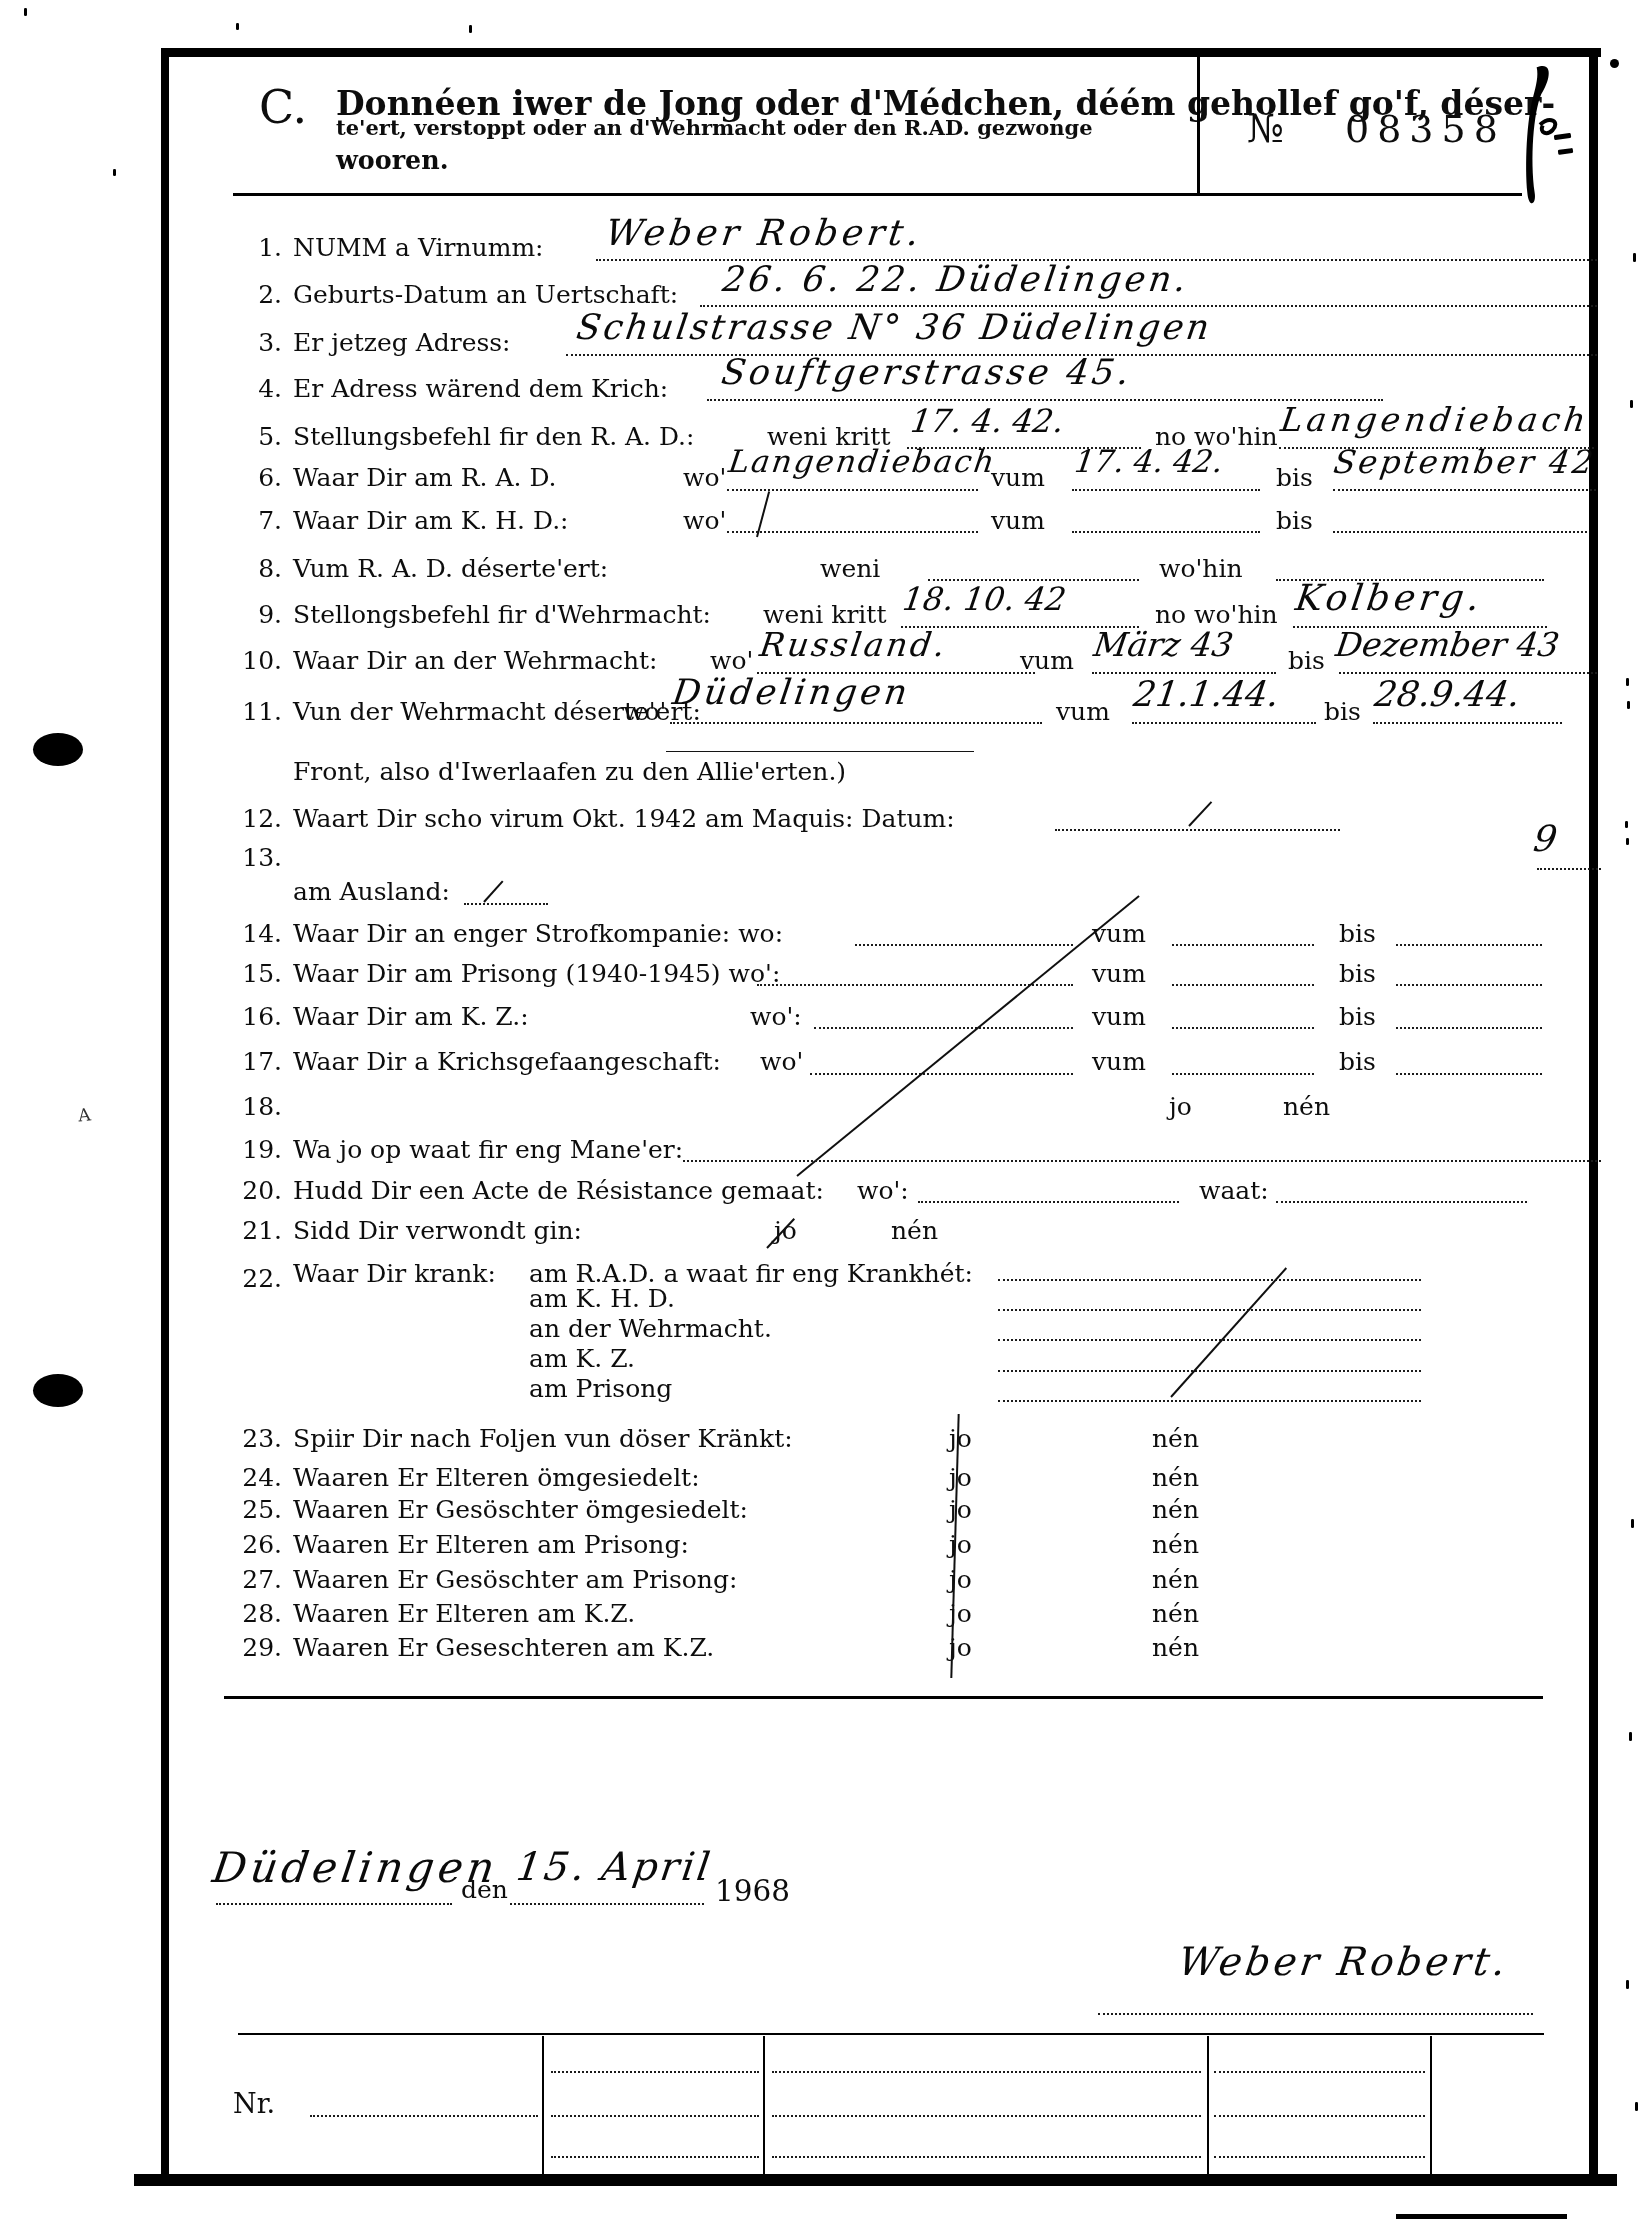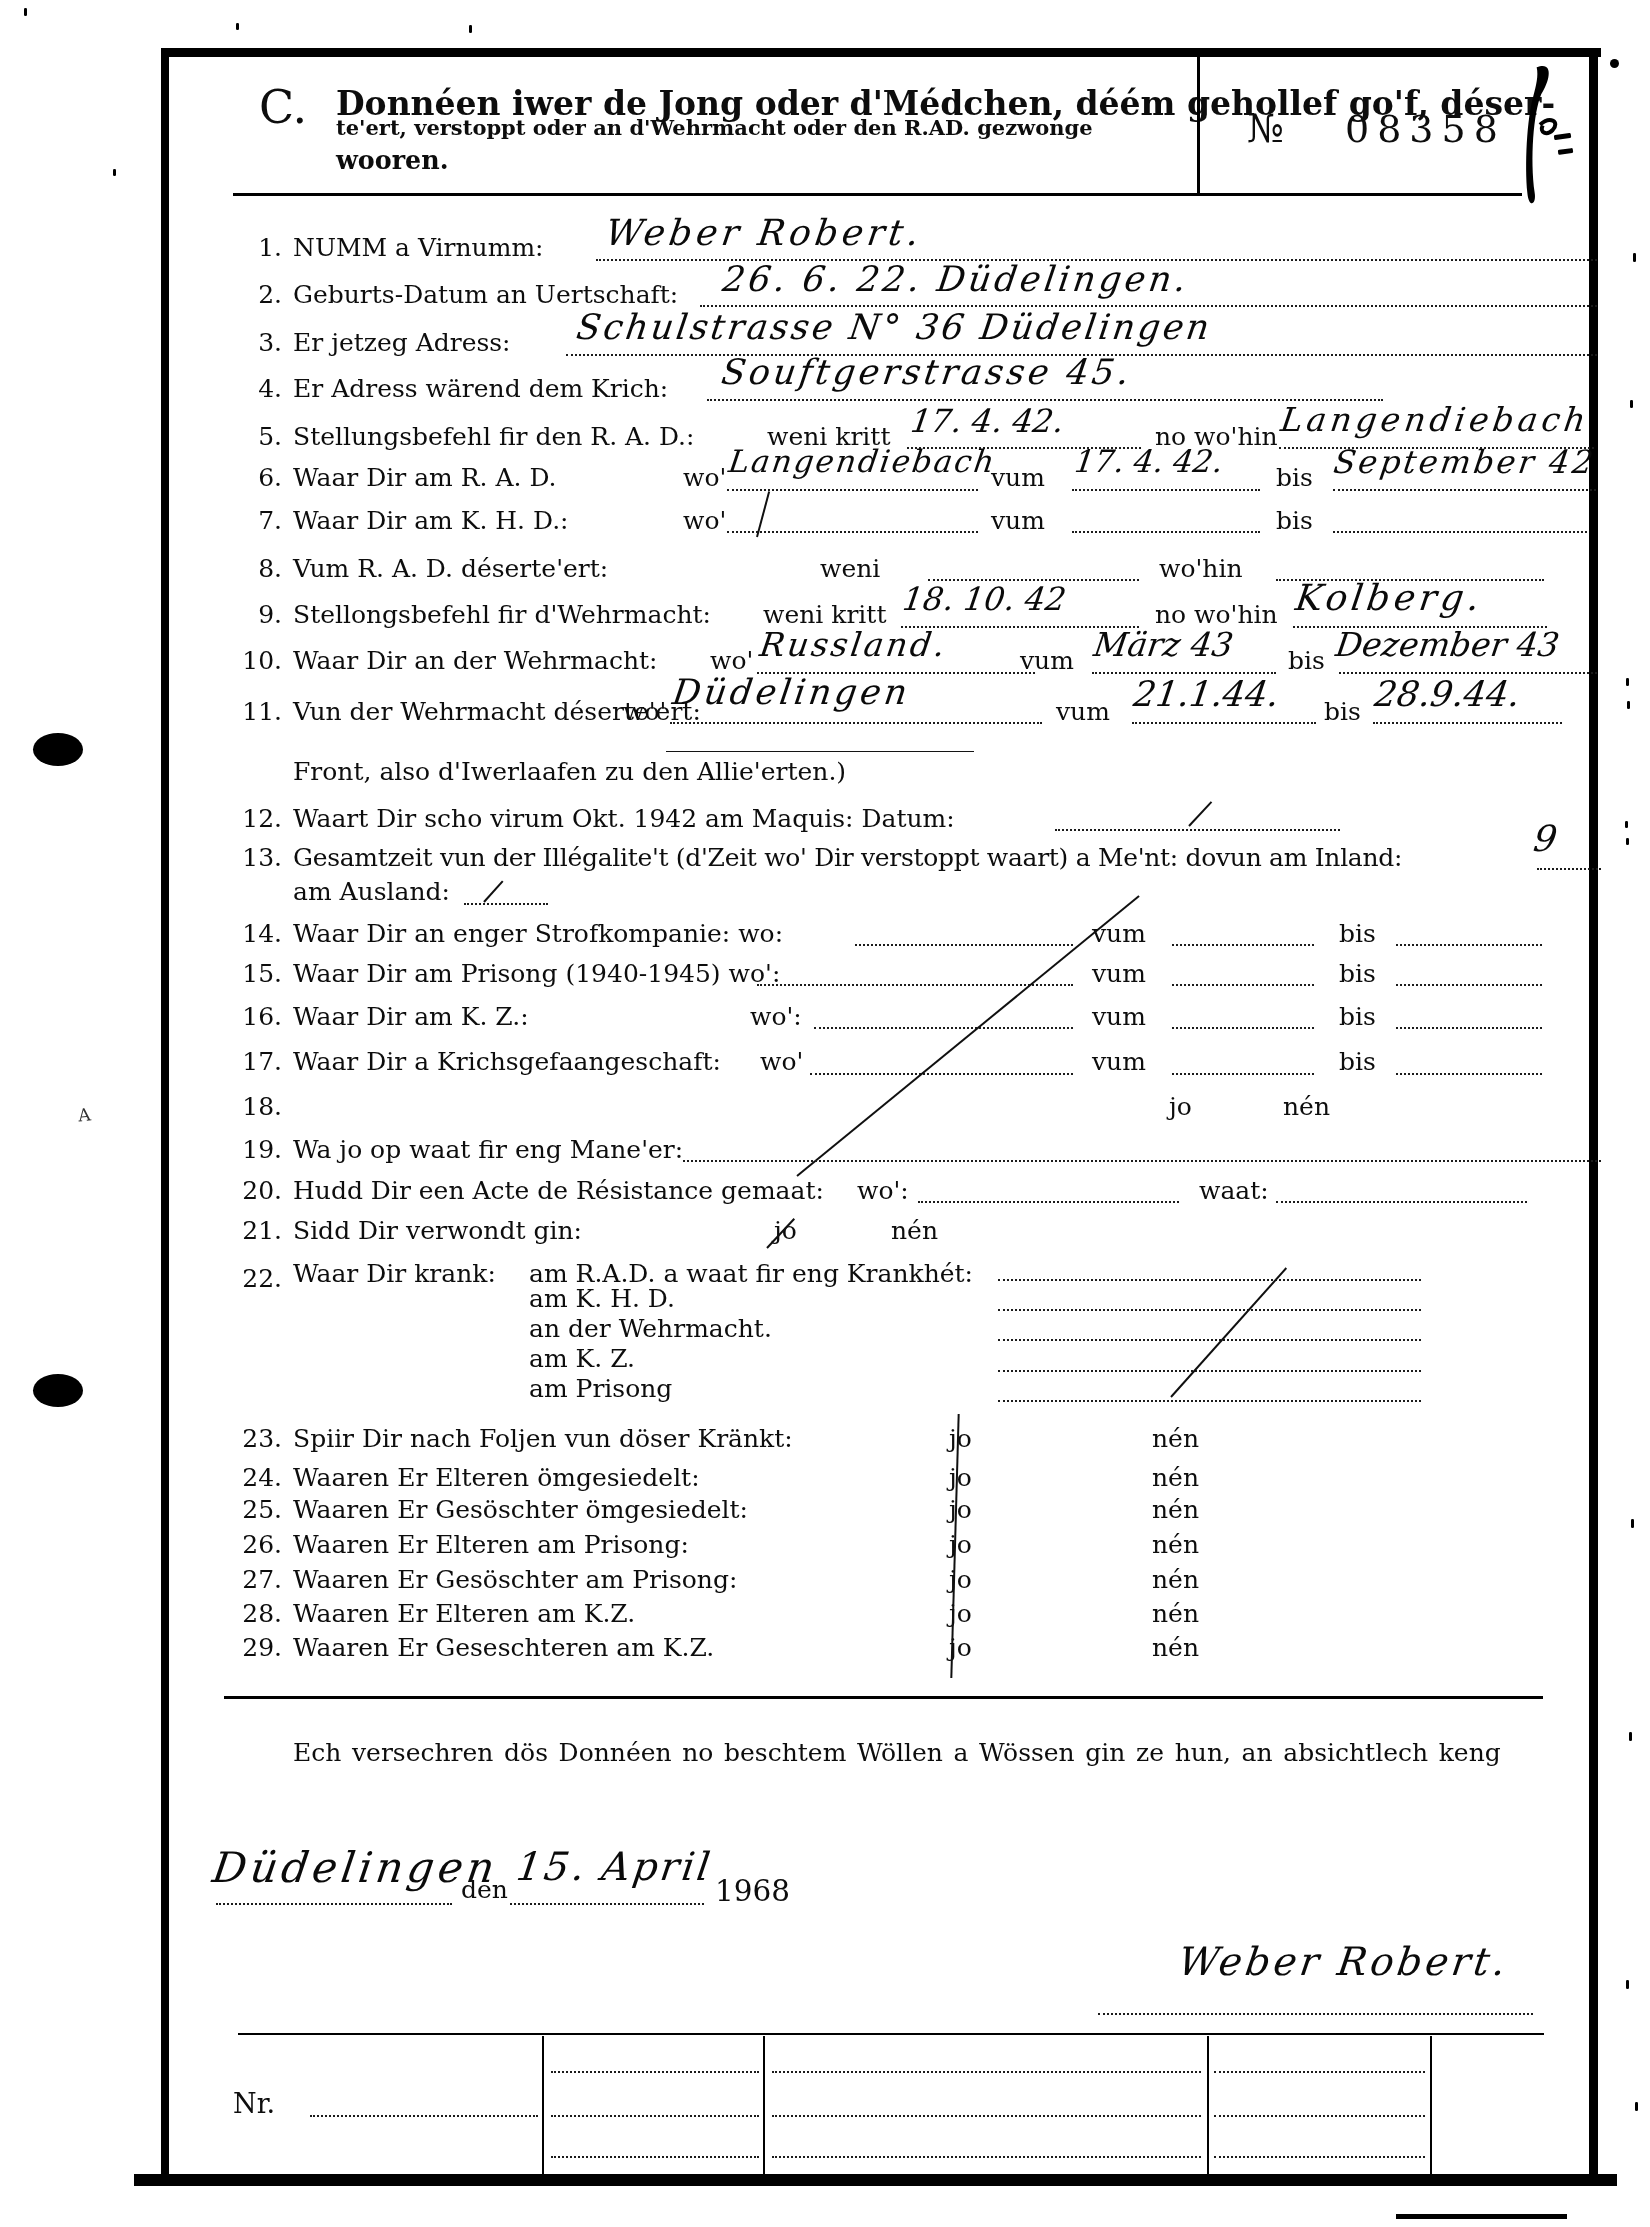--- a/index.html
+++ b/index.html
@@ -138,21 +138,20 @@
   <div class="hw" style="left:1375px;top:674px;font-size:35px;">28.9.44.</div>
   <div class="ul" style="left:666px;top:751px;width:308px;"></div>
   <div class="pr" style="left:293px;top:757px;">Front, also d'Iwerlaafen zu den Allie'erten.)</div>
 
   <div class="pr num" style="left:228px;top:804px;">12.</div>
   <div class="pr" style="left:293px;top:804px;">Waart Dir scho virum Okt. 1942 am Maquis: Datum:</div>
   <div class="dots" style="left:1055px;top:829px;width:285px;"></div>
   <div class="slash" style="left:1189px;top:825px;width:33px;transform:rotate(-47deg);"></div>
 
   <div class="pr num" style="left:228px;top:843px;">13.</div>
-  <div class="pr" style="left:293px;top:843px;letter-spacing:-0.3px;">Gesamtzeit vun der Illégalite't (d'Zeit wo' Dir verstoppt waart) a Me'nt: dovun am Inland:</div>
   <div class="dots" style="left:1537px;top:868px;width:64px;"></div>
   <div class="hw" style="left:1534px;top:818px;font-size:36px;">9</div>
   <div class="pr" style="left:293px;top:877px;">am Ausland:</div>
   <div class="dots" style="left:464px;top:903px;width:84px;"></div>
   <div class="slash" style="left:484px;top:901px;width:28px;transform:rotate(-48deg);"></div>
 
   <div class="pr num" style="left:228px;top:919px;">14.</div>
   <div class="pr" style="left:293px;top:919px;">Waar Dir an enger Strofkompanie: wo:</div>
   <div class="dots" style="left:855px;top:944px;width:218px;"></div>
   <div class="pr" style="left:1092px;top:919px;">vum</div>
@@ -254,21 +253,20 @@
   <div class="pr" style="left:1152px;top:1599px;">nén</div>
 
   <div class="pr num" style="left:228px;top:1633px;">29.</div>
   <div class="pr" style="left:293px;top:1633px;">Waaren Er Geseschteren am K.Z.</div>
   <div class="pr" style="left:949px;top:1633px;">jo</div>
   <div class="pr" style="left:1152px;top:1633px;">nén</div>
 
   <div class="slash" style="left:954px;top:1414px;width:2px;height:264px;transform:rotate(1.6deg);"></div>
 
   <div class="hl" style="left:224px;top:1696px;width:1319px;height:2.7px;"></div>
-  <div class="pr" style="left:293px;top:1738px;word-spacing:2.7px;">Ech versechren dös Donnéen no beschtem Wöllen a Wössen gin ze hun, an absichtlech keng</div>
 
   <div class="hw" style="left:213px;top:1843px;font-size:42px;letter-spacing:4px;">Düdelingen</div>
   <div class="dots" style="left:216px;top:1903px;width:236px;"></div>
   <div class="pr" style="left:461px;top:1875px;">den</div>
   <div class="hw" style="left:517px;top:1844px;font-size:39px;letter-spacing:2.7px;">15. April</div>
   <div class="dots" style="left:510px;top:1903px;width:194px;"></div>
   <div class="pr" style="left:715px;top:1874px;font-size:29.5px;">1968</div>
 
   <div class="hw" style="left:1179px;top:1939px;font-size:39px;letter-spacing:3.3px;">Weber Robert.</div>
   <div class="dots" style="left:1098px;top:2013px;width:435px;"></div>

